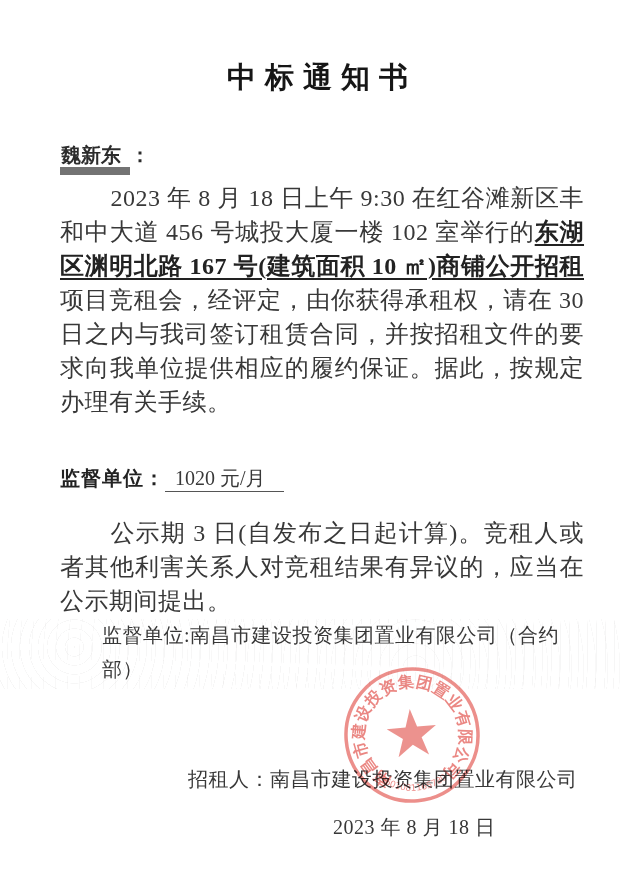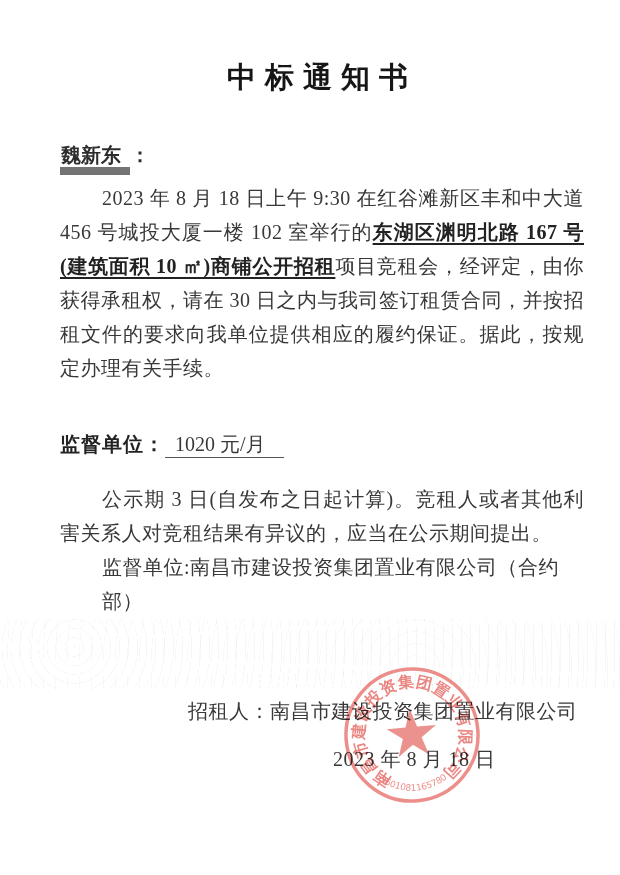--- a/index.html
+++ b/index.html
@@ -41,21 +41,21 @@
     font-size:20px;
     font-weight:bold;
     color:#2c2c2c;
   }
   .recipient .name{
     border-bottom:8px solid #737373;
     padding:0 9px 1px 1px;
   }
   .bodytext{
     margin:12px 0 0 0;
-    font-size:20px;
+    font-size:24px;
     line-height:34px;
     text-align:justify;
     text-indent:2.1em;
     letter-spacing:.5px;
   }
   .hl{
     font-weight:bold;
     color:#222;
     text-decoration:underline;
     text-underline-offset:4px;

